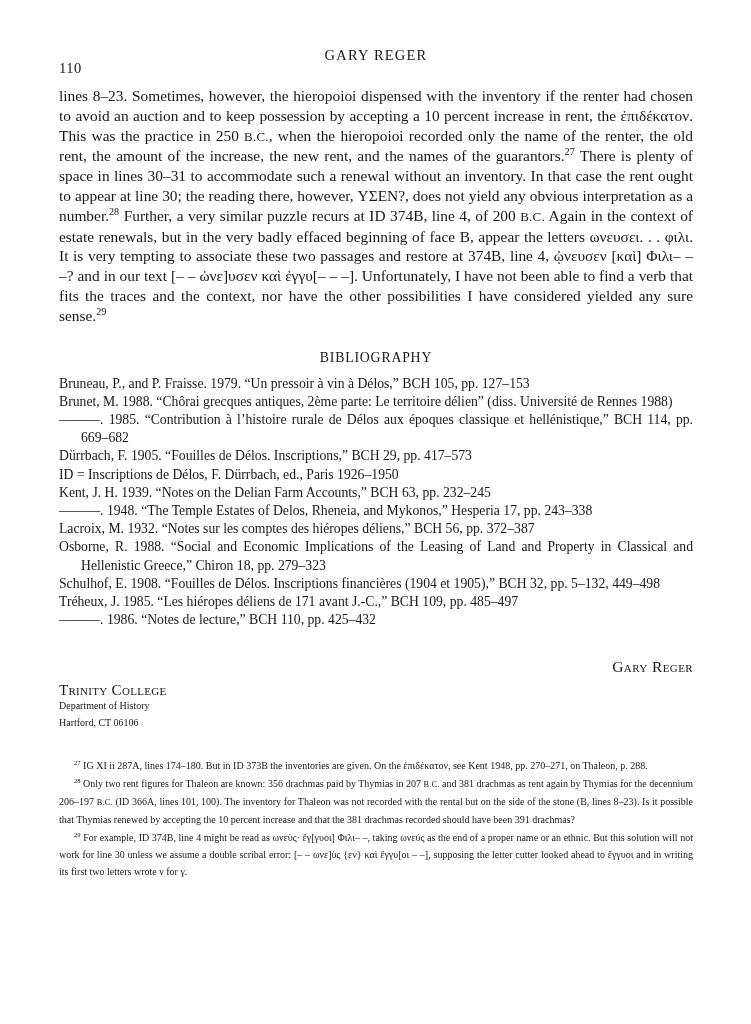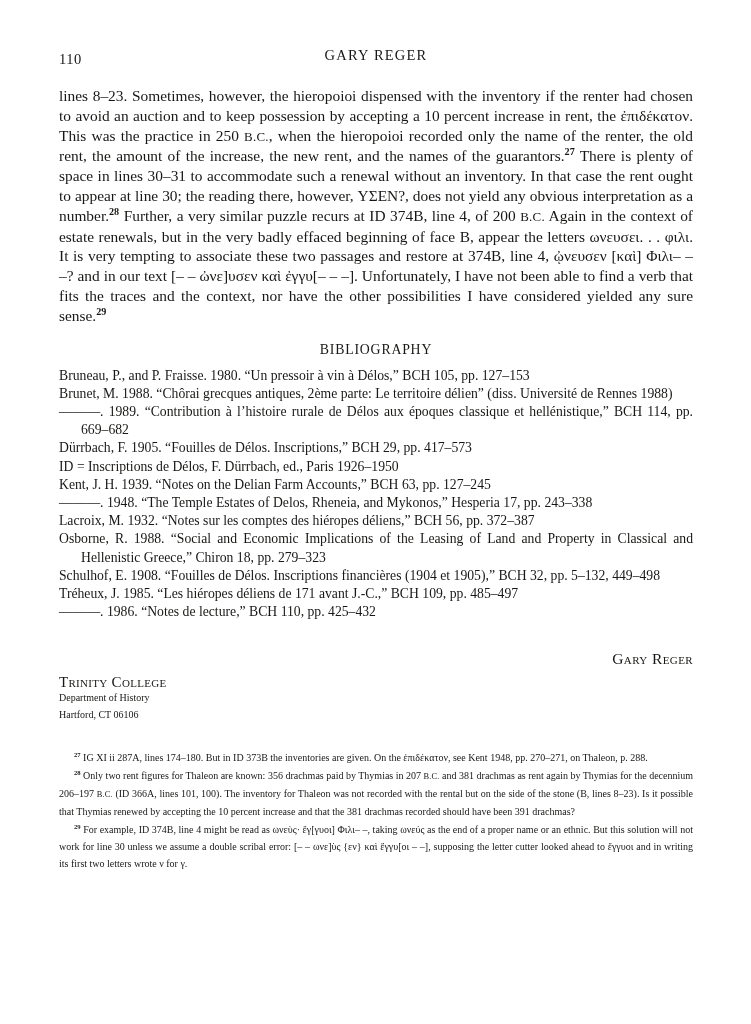--- a/index.html
+++ b/index.html
@@ -18,32 +18,32 @@
   .header {
     position: relative;
     text-align: center;
     font-size: 14.5px;
     letter-spacing: 1.2px;
     margin-bottom: 22px;
   }
   .page-num {
     position: absolute;
     left: 0;
-    top: 4px;
+    top: 13px;
     letter-spacing: 0.5px;
     text-align: center;
   }
   .body-text {
     margin: 0;
     font-size: 15.4px;
     line-height: 19.8px;
     text-align: justify;
   }
   .bib-heading {
-    margin: 16px 0 9px 0;
+    margin: 24px 0 9px 0;
     text-align: center;
     font-size: 13.8px;
     font-weight: normal;
     letter-spacing: 0.8px;
   }
   .bib-list { }
   .bib-entry {
     margin: 0;
     font-size: 13.7px;
     line-height: 18.2px;
@@ -68,44 +68,44 @@
   .footnotes { margin-top: 26px; }
   .footnote {
     margin: 0;
     font-size: 10px;
     line-height: 17.3px;
     text-align: justify;
     text-indent: 15px;
   }
   
   .i  { }
-  .sup { font-size: 0.66em; vertical-align: super; line-height: 0; font-weight: bold; }
+  .sup { font-size: 0.66em; vertical-align: super; line-height: 0; }
   .sc { font-size: 0.84em; letter-spacing: 0.02em; font-family: Liberation Serif, serif; }
 </style>
 </head>
 <body>
 
 <div class="page">
 
   <div class="header">
     <span class="page-num">110</span>
     <span class="running-head">GARY REGER</span>
   </div>
 
   <p class="body-text"><span>lines 8–23. Sometimes, however, the hieropoioi dispensed with the inventory if the renter had chosen to avoid an auction and to keep possession by accepting a 10 percent increase in rent, the ἐπιδέκατον. This was the practice in 250 </span><span class="sc">B.C.</span><span>, when the hieropoioi recorded only the name of the renter, the old rent, the amount of the increase, the new rent, and the names of the guarantors.</span><span class="sup">27</span><span> There is plenty of space in lines 30–31 to accommodate such a renewal without an inventory. In that case the rent ought to appear at line 30; the reading there, however, ΥΣΕΝ?, does not yield any obvious interpretation as a number.</span><span class="sup">28</span><span> Further, a very similar puzzle recurs at </span><span class="i">ID</span><span> 374B, line 4, of 200 </span><span class="sc">B.C.</span><span> Again in the context of estate renewals, but in the very badly effaced beginning of face B, appear the letters ωνευσει. . . φιλι. It is very tempting to associate these two passages and restore at 374B, line 4, ᾠνευσεν [καὶ] Φιλι– – –? and in our text [– – ὠνε]υσεν καὶ ἐγγυ[– – –]. Unfortunately, I have not been able to find a verb that fits the traces and the context, nor have the other possibilities I have considered yielded any sure sense.</span><span class="sup">29</span></p>
 
   <h2 class="bib-heading">BIBLIOGRAPHY</h2>
 
   <div class="bib-list">
-    <p class="bib-entry"><span>Bruneau, P., and P. Fraisse. 1980. “Un pressoir à vin à Délos,” </span><span class="i">BCH</span><span> 105, pp. 127–153</span></p>
+    <p class="bib-entry"><span>Bruneau, P., and P. Fraisse. 1979. “Un pressoir à vin à Délos,” </span><span class="i">BCH</span><span> 105, pp. 127–153</span></p>
     <p class="bib-entry"><span>Brunet, M. 1988. “Chôrai grecques antiques, 2ème parte: Le territoire délien” (diss. Université de Rennes 1988)</span></p>
-    <p class="bib-entry"><span>———. 1989. “Contribution à l’histoire rurale de Délos aux époques classique et hellénistique,” </span><span class="i">BCH</span><span> 114, pp. 669–682</span></p>
+    <p class="bib-entry"><span>———. 1985. “Contribution à l’histoire rurale de Délos aux époques classique et hellénistique,” </span><span class="i">BCH</span><span> 114, pp. 669–682</span></p>
     <p class="bib-entry"><span>Dürrbach, F. 1905. “Fouilles de Délos. Inscriptions,” </span><span class="i">BCH</span><span> 29, pp. 417–573</span></p>
     <p class="bib-entry"><span class="i">ID</span><span> = </span><span class="i">Inscriptions de Délos</span><span>, F. Dürrbach, ed., Paris 1926–1950</span></p>
-    <p class="bib-entry"><span>Kent, J. H. 1939. “Notes on the Delian Farm Accounts,” </span><span class="i">BCH</span><span> 63, pp. 127–245</span></p>
+    <p class="bib-entry"><span>Kent, J. H. 1939. “Notes on the Delian Farm Accounts,” </span><span class="i">BCH</span><span> 63, pp. 232–245</span></p>
     <p class="bib-entry"><span>———. 1948. “The Temple Estates of Delos, Rheneia, and Mykonos,” </span><span class="i">Hesperia</span><span> 17, pp. 243–338</span></p>
     <p class="bib-entry"><span>Lacroix, M. 1932. “Notes sur les comptes des hiéropes déliens,” </span><span class="i">BCH</span><span> 56, pp. 372–387</span></p>
     <p class="bib-entry"><span>Osborne, R. 1988. “Social and Economic Implications of the Leasing of Land and Property in Classical and Hellenistic Greece,” </span><span class="i">Chiron</span><span> 18, pp. 279–323</span></p>
     <p class="bib-entry"><span>Schulhof, E. 1908. “Fouilles de Délos. Inscriptions financières (1904 et 1905),” </span><span class="i">BCH</span><span> 32, pp. 5–132, 449–498</span></p>
     <p class="bib-entry"><span>Tréheux, J. 1985. “Les hiéropes déliens de 171 avant J.-C.,” </span><span class="i">BCH</span><span> 109, pp. 485–497</span></p>
     <p class="bib-entry"><span>———. 1986. “Notes de lecture,” </span><span class="i">BCH</span><span> 110, pp. 425–432</span></p>
   </div>
 
   <div class="signature">
     <div class="sig-name">Gary Reger</div>

